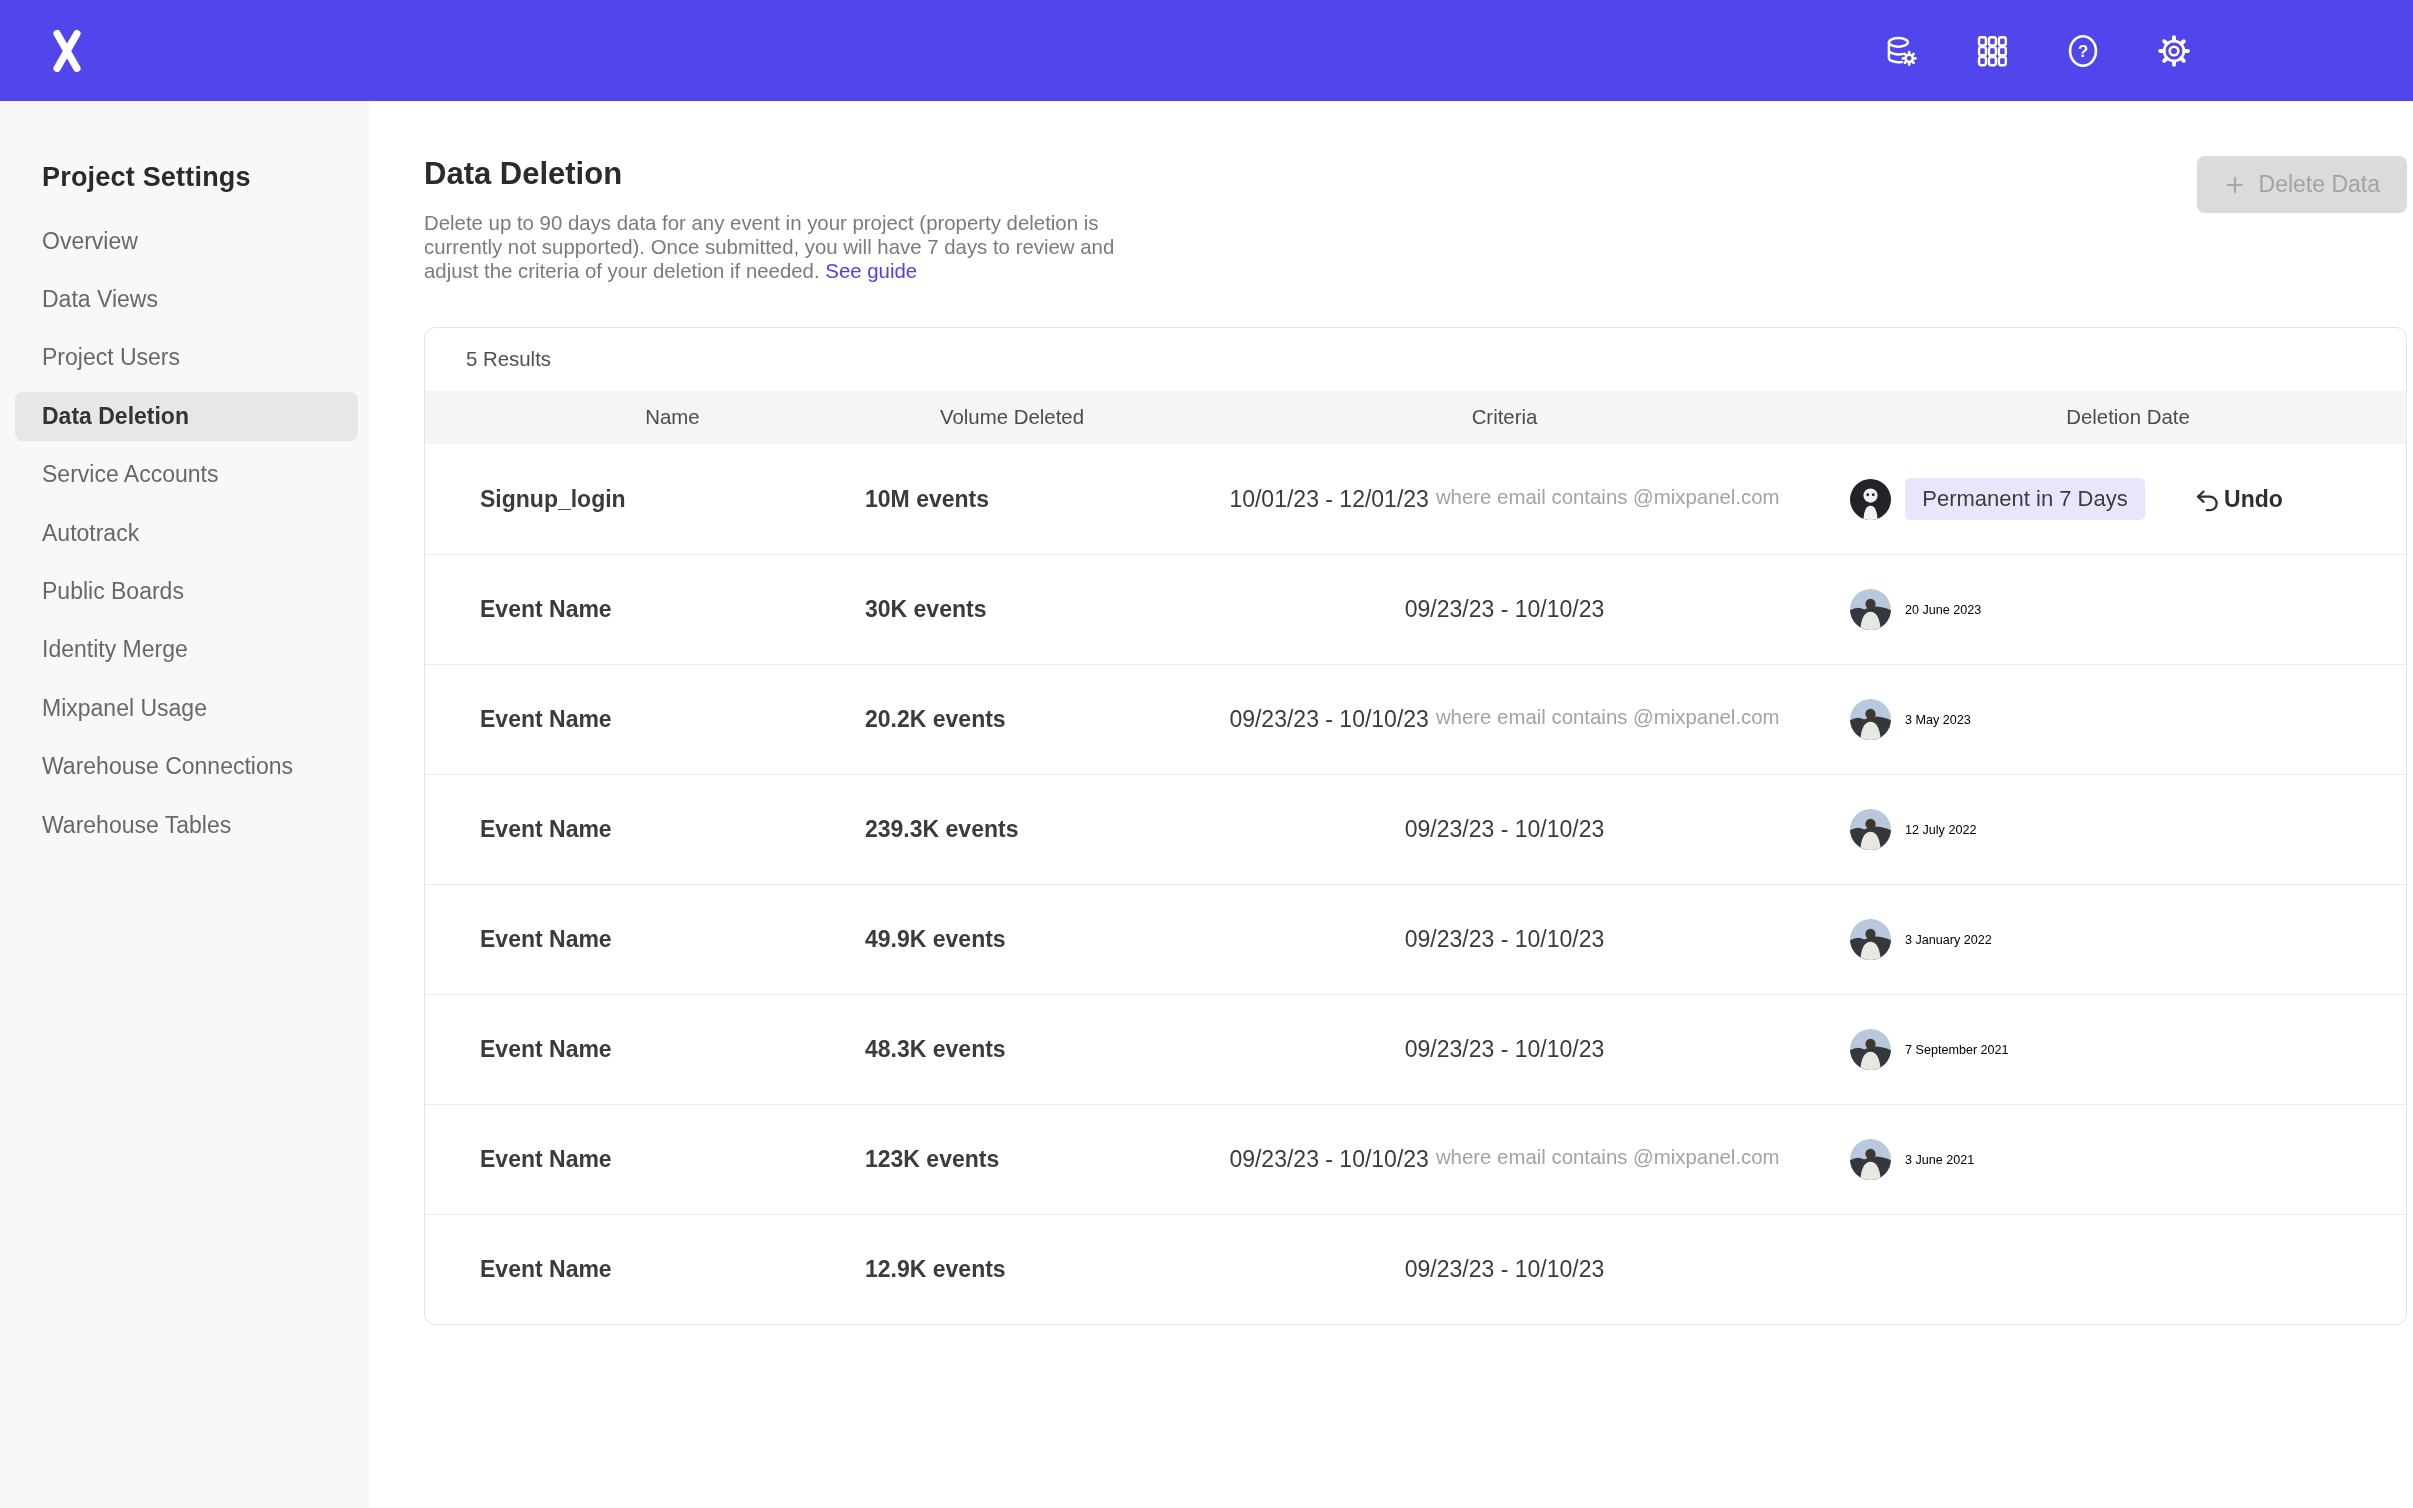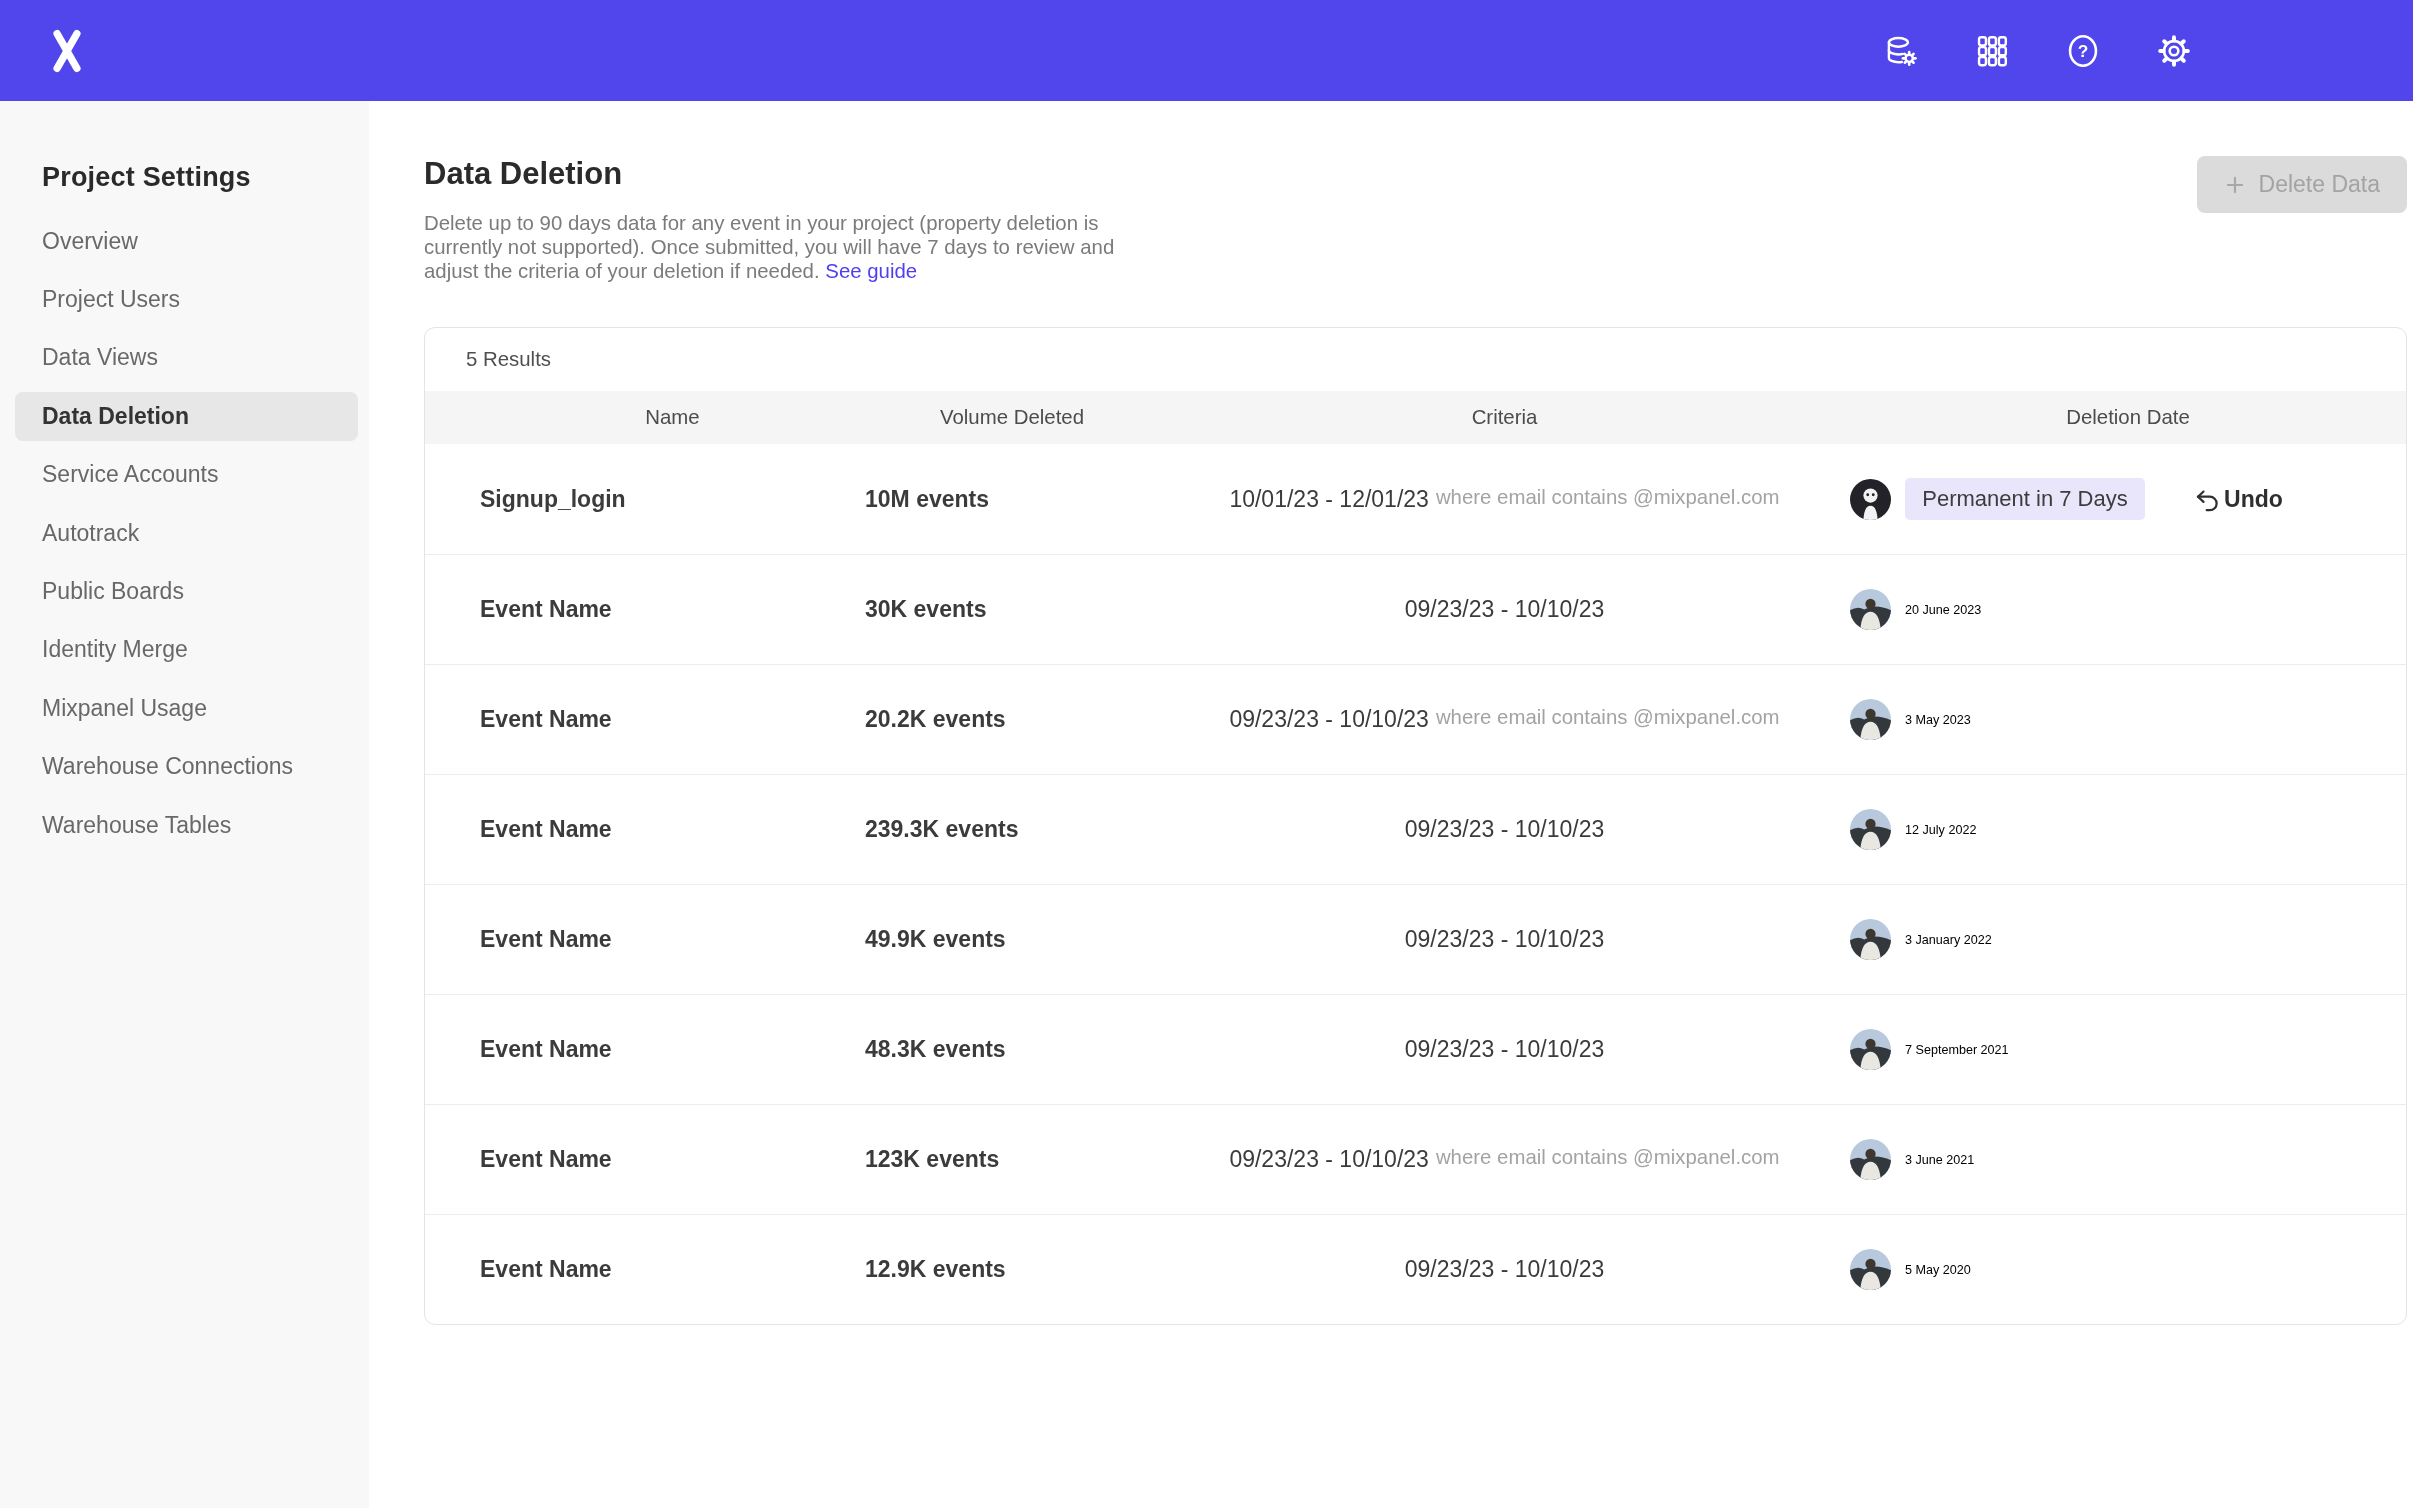--- a/index.html
+++ b/index.html
@@ -120,22 +120,22 @@
       </svg>
     </span>
   </div>
 </header>
 
 <div class="shell">
   <aside class="sidebar">
     <h2>Project Settings</h2>
     <nav class="nav">
       <div class="nav-item">Overview</div>
+      <div class="nav-item">Data Views</div>
       <div class="nav-item">Project Users</div>
-      <div class="nav-item">Data Views</div>
       <div class="nav-item active">Data Deletion</div>
       <div class="nav-item">Service Accounts</div>
       <div class="nav-item">Autotrack</div>
       <div class="nav-item">Public Boards</div>
       <div class="nav-item">Identity Merge</div>
       <div class="nav-item">Mixpanel Usage</div>
       <div class="nav-item">Warehouse Connections</div>
       <div class="nav-item">Warehouse Tables</div>
     </nav>
   </aside>
@@ -313,29 +313,18 @@
           <span>3 June 2021</span>
         </div>
       </div>
 
       <div class="grid-row trow">
         <div class="cell">Event Name</div>
         <div class="cell">12.9K events</div>
         <div class="crit">
           <div class="crit-main">09/23/23 - 10/10/23</div>
         </div>
-        <div class="datecell">
-          <span class="avatar">
-            <svg width="41" height="41" viewBox="0 0 52 52">
-              <rect width="52" height="52" fill="#b9c9dd"></rect>
-              <path d="M0 27 Q10 21 18 26 Q32 18 52 27 L52 52 L0 52 Z" fill="#33383d"></path>
-              <circle cx="26" cy="19" r="6.5" fill="#3d3730"></circle>
-              <path d="M13 52 Q15 29 26 29 Q37 29 39 52 Z" fill="#e9e7e2"></path>
-            </svg>
-          </span>
-          <span>5 May 2020</span>
-        </div>
       </div>
 
     </section>
   </main>
 </div>
 
 
 </body></html>

